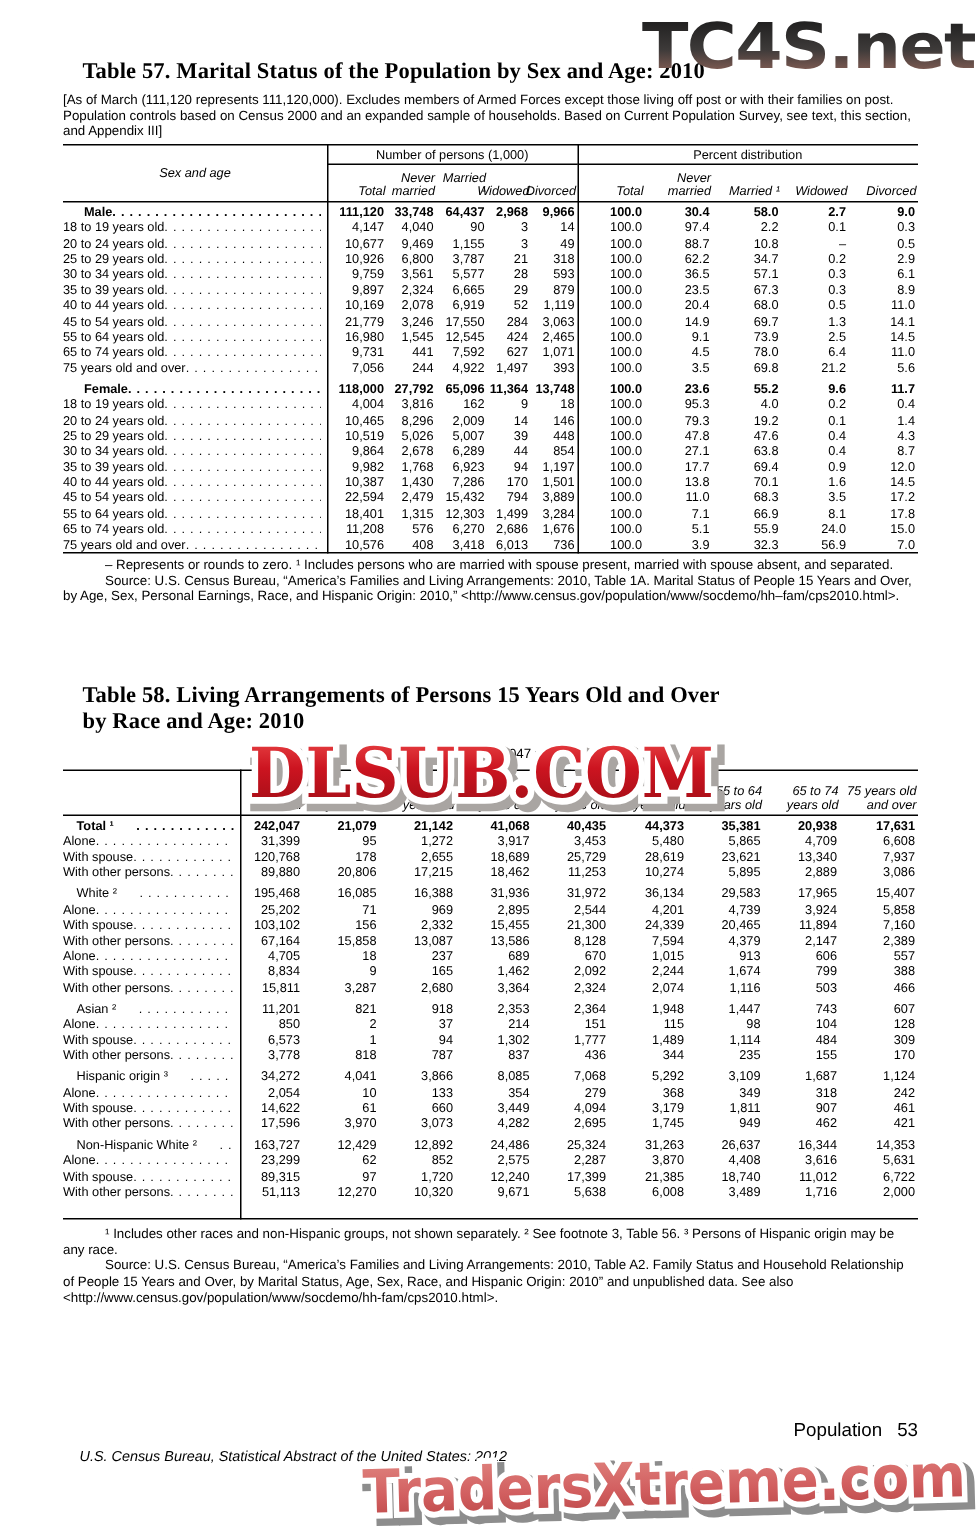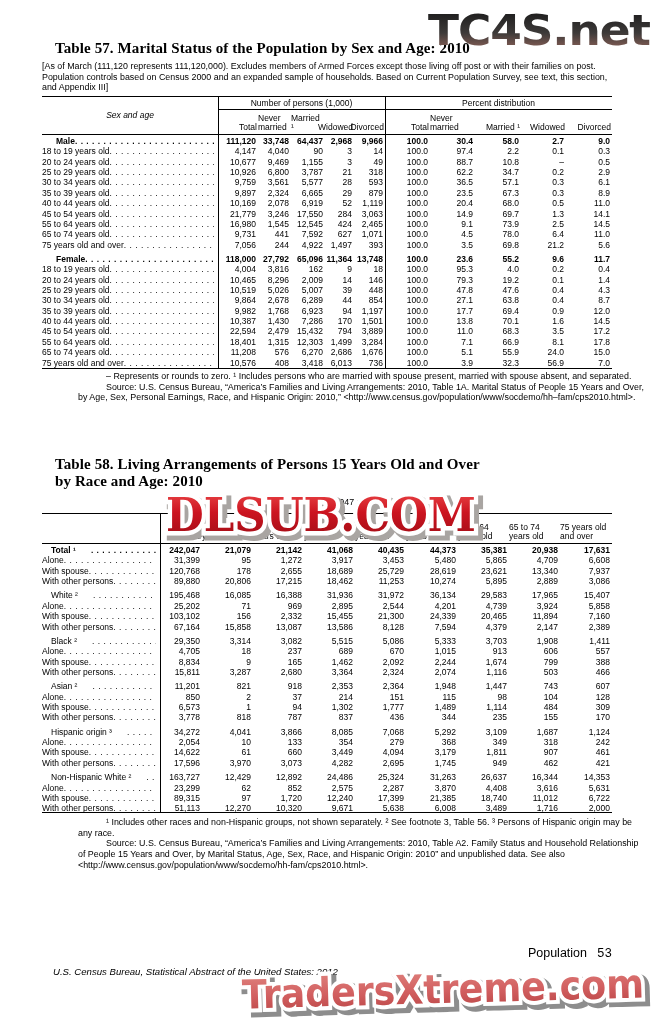--- a/index.html
+++ b/index.html
@@ -21,22 +21,22 @@
   .vl{position:absolute;top:0;bottom:0;width:1px;background:#000;z-index:1;}
   .thead{position:relative;border-top:1px solid #000;border-bottom:1.6px solid #000;box-sizing:border-box;}
   #t57 .thead{height:39px;}
   #t58 .thead{height:31px;}
   .gh-row{display:flex;height:13px;}
   .gh{display:flex;align-items:center;justify-content:center;border-bottom:1px solid #000;box-sizing:border-box;}
   .gh.spacer{border-bottom:none;}
   .ch-row{display:flex;}
   #t57 .ch-row{height:24px;}
   #t58 .ch-row{height:29px;}
-  .ch{display:flex;align-items:flex-end;justify-content:flex-end;text-align:left;line-height:9.6px;
-      box-sizing:border-box;padding:0 1px 1px 0;}
+  .ch{display:flex;align-items:flex-end;justify-content:flex-end;text-align:right;line-height:9.6px;
+      box-sizing:border-box;padding:0 1px 1px 0;font-style:italic;}
   .stub-title{position:absolute;left:0;top:0;display:flex;align-items:center;justify-content:center;font-style:italic;}
   #t57 .stub-title{width:176px;height:36px;}
   #t58 .stub-title{width:118px;height:28px;}
 
   .tbody{border-bottom:1.6px solid #000;box-sizing:border-box;}
   #t57 .tbody{height:234px;padding-top:1px;}
   #t58 .tbody{height:269px;padding-top:1px;}
   .trow{display:flex;height:10.37px;line-height:10.4px;}
   .trow.b{font-weight:bold;}
   .trow.gap{margin-top:4px;}
@@ -51,28 +51,28 @@
   
   .c0{width:40px;}.c1{width:33px;}.c2{width:34px;}.c3{width:29px;}.c4{width:31px;}
   .c5{width:45px;}.c6{width:45px;}.c7{width:46px;}.c8{width:45px;}.c9{width:46px;}
   .g1{width:167px;}.g2{width:227px;}.gs57{width:176px;}
   
   .d0{width:42px;}.d1{width:51px;}.d2{width:51px;}.d3{width:51px;}.d4{width:51px;}
   .d5{width:52px;}.d6{width:51px;}.d7{width:51px;}.d8{width:52px;}
   .gs58{width:118px;}
 
   
-  .fnote{position:absolute;left:0;width:568px;font-size:8.9px;line-height:10.7px;margin-left:36px;}
+  .fnote{position:absolute;left:0;width:568px;font-size:8.9px;line-height:10.7px;}
   .fnote p{margin:0;text-indent:28px;}
   #t57-fn{top:371px;}
   #t58-fn{top:817px;}
 
   
   #page-label{position:absolute;right:0;top:946px;font-size:12.5px;}
-  #page-label .num{margin-left:10px;font-family:Liberation Mono, monospace;}
+  #page-label .num{margin-left:10px;}
   #credit{position:absolute;left:11px;top:966px;font-size:9.6px;font-style:italic;}
 
   
   .wm{position:absolute;z-index:5;pointer-events:none;}
   #wm-top{top:3px;right:-2px;}
   #wm-mid{top:477px;left:148px;}
   #wm-bot{top:959px;left:232px;transform:rotate(-1.6deg);}
   .wm text{font-weight:bold;}
   #wm-top text{font-family:"DejaVu Sans",sans-serif;letter-spacing:-1px;}
   #wm-mid text{font-family:"DejaVu Serif",serif;}
@@ -608,35 +608,20 @@
             <span class="cell d0">67,164</span>
             <span class="cell d1">15,858</span>
             <span class="cell d2">13,087</span>
             <span class="cell d3">13,586</span>
             <span class="cell d4">8,128</span>
             <span class="cell d5">7,594</span>
             <span class="cell d6">4,379</span>
             <span class="cell d7">2,147</span>
             <span class="cell d8">2,389</span>
           </div>
-          <div class="trow gap">
-            <div class="stub ind">
-              <span class="lbl">Black ²</span>
-              <span class="leader"></span>
-            </div>
-            <span class="cell d0">29,350</span>
-            <span class="cell d1">3,314</span>
-            <span class="cell d2">3,082</span>
-            <span class="cell d3">5,515</span>
-            <span class="cell d4">5,086</span>
-            <span class="cell d5">5,333</span>
-            <span class="cell d6">3,703</span>
-            <span class="cell d7">1,908</span>
-            <span class="cell d8">1,411</span>
-          </div>
           <div class="trow">
             <div class="stub">
               <span class="lbl">Alone</span>
               <span class="leader"></span>
             </div>
             <span class="cell d0">4,705</span>
             <span class="cell d1">18</span>
             <span class="cell d2">237</span>
             <span class="cell d3">689</span>
             <span class="cell d4">670</span>

